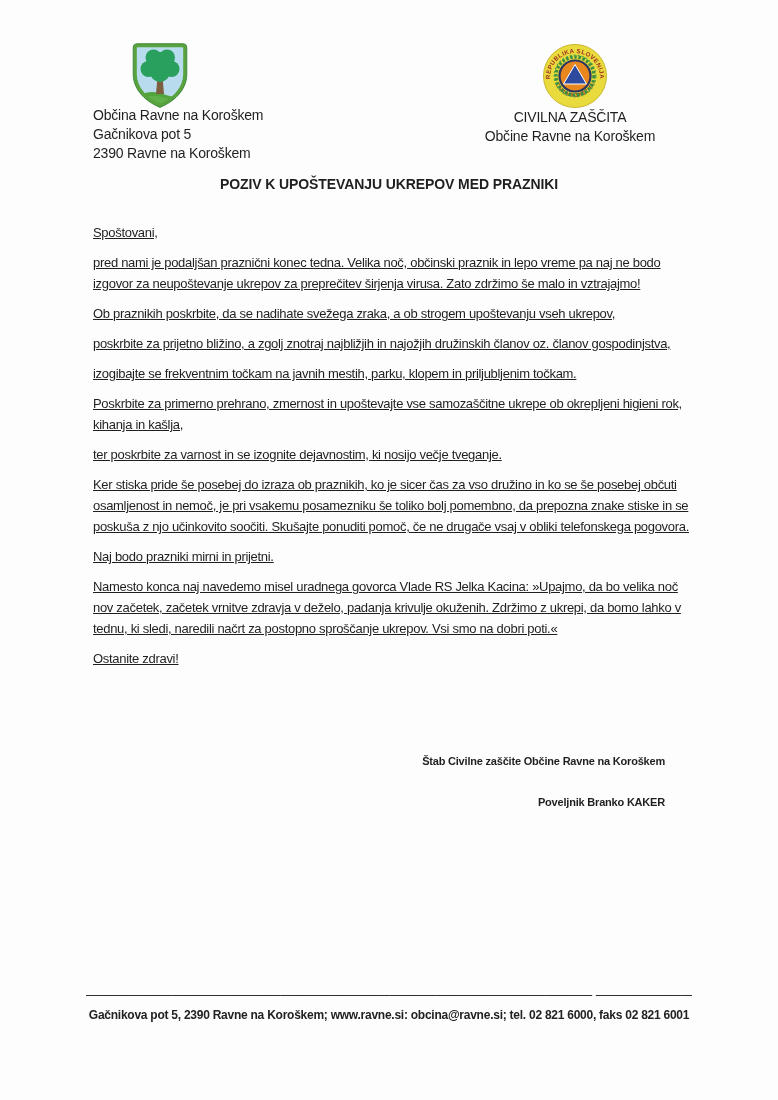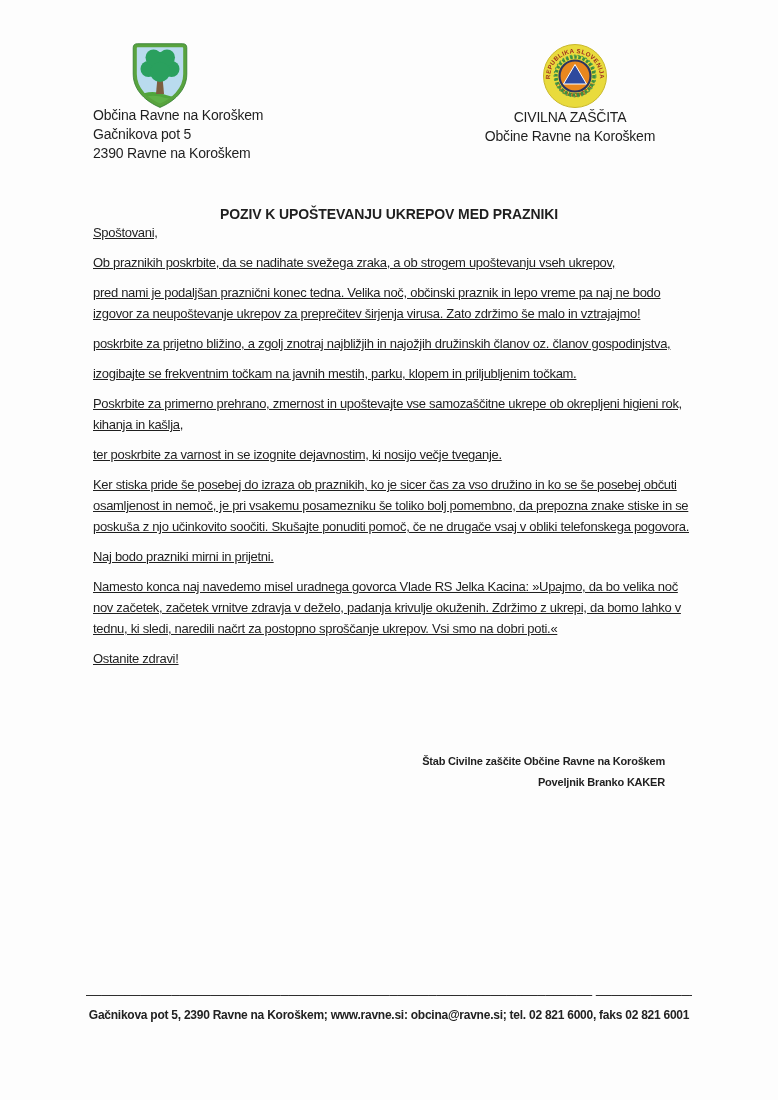--- a/index.html
+++ b/index.html
@@ -17,33 +17,33 @@
   .logo-left svg,.logo-right svg{width:100%;height:100%;display:block;}
   .header-left{
     position:absolute;left:93px;top:106px;
     font-size:14px;line-height:19px;letter-spacing:-0.2px;
   }
   .header-right{
     position:absolute;left:420px;top:108px;width:300px;
     text-align:center;font-size:14px;line-height:19px;letter-spacing:-0.2px;
   }
   .title{
-    position:absolute;left:0;right:0;top:206px;margin:0;
+    position:absolute;left:0;right:0;top:176px;margin:0;
     text-align:center;font-size:14px;font-weight:700;letter-spacing:-0.1px;
   }
   .body-text{
     position:absolute;left:93px;top:222px;width:597px;
     font-size:13px;line-height:21px;letter-spacing:-0.3px;
   }
   .body-text p{margin:0 0 9px 0;text-decoration:underline;}
   .signature{
     position:absolute;left:375px;top:751px;width:290px;
     text-align:right;font-weight:700;font-size:11px;line-height:20px;letter-spacing:-0.2px;
   }
-  .signature .sig-name{margin-top:1px;}
+  .signature .sig-name{margin-top:21px;}
   .footer{position:absolute;left:0;right:0;top:983px;text-align:center;}
   .footer-sep{
     width:606px;margin:0 auto;height:18px;overflow:hidden;
     font-size:14px;color:#222;white-space:nowrap;line-height:10px;text-align:left;
   }
   .footer-contact{
     margin-top:7px;font-size:12px;letter-spacing:-0.25px;color:#222;font-weight:bold;
   }
   svg text{font-family:"Liberation Sans","DejaVu Sans",sans-serif;}
 </style>
@@ -106,22 +106,22 @@
 
   <div class="header-right">
     <div>CIVILNA ZAŠČITA</div>
     <div>Občine Ravne na Koroškem</div>
   </div>
 
   <h1 class="title">POZIV K UPOŠTEVANJU UKREPOV MED PRAZNIKI</h1>
 
   <div class="body-text">
     <p>Spoštovani,</p>
+    <p>pred nami je podaljšan praznični konec tedna. Velika noč, občinski praznik in lepo vreme pa naj ne bodo izgovor za neupoštevanje ukrepov za preprečitev širjenja virusa. Zato zdržimo še malo in vztrajajmo!</p>
     <p>Ob praznikih poskrbite, da se nadihate svežega zraka, a ob strogem upoštevanju vseh ukrepov,</p>
-    <p>pred nami je podaljšan praznični konec tedna. Velika noč, občinski praznik in lepo vreme pa naj ne bodo izgovor za neupoštevanje ukrepov za preprečitev širjenja virusa. Zato zdržimo še malo in vztrajajmo!</p>
     <p>poskrbite za prijetno bližino, a zgolj znotraj najbližjih in najožjih družinskih članov oz. članov gospodinjstva,</p>
     <p>izogibajte se frekventnim točkam na javnih mestih, parku, klopem in priljubljenim točkam.</p>
     <p>Poskrbite za primerno prehrano, zmernost in upoštevajte vse samozaščitne ukrepe ob okrepljeni higieni rok, kihanja in kašlja,</p>
     <p>ter poskrbite za varnost in se izognite dejavnostim, ki nosijo večje tveganje.</p>
     <p>Ker stiska pride še posebej do izraza ob praznikih, ko je sicer čas za vso družino in ko se še posebej občuti osamljenost in nemoč, je pri vsakemu posamezniku še toliko bolj pomembno, da prepozna znake stiske in se poskuša z njo učinkovito soočiti. Skušajte ponuditi pomoč, če ne drugače vsaj v obliki telefonskega pogovora.</p>
     <p>Naj bodo prazniki mirni in prijetni.</p>
     <p>Namesto konca naj navedemo misel uradnega govorca Vlade RS Jelka Kacina: »Upajmo, da bo velika noč nov začetek, začetek vrnitve zdravja v deželo, padanja krivulje okuženih. Zdržimo z ukrepi, da bomo lahko v tednu, ki sledi, naredili načrt za postopno sproščanje ukrepov. Vsi smo na dobri poti.«</p>
     <p>Ostanite zdravi!</p>
   </div>
 

